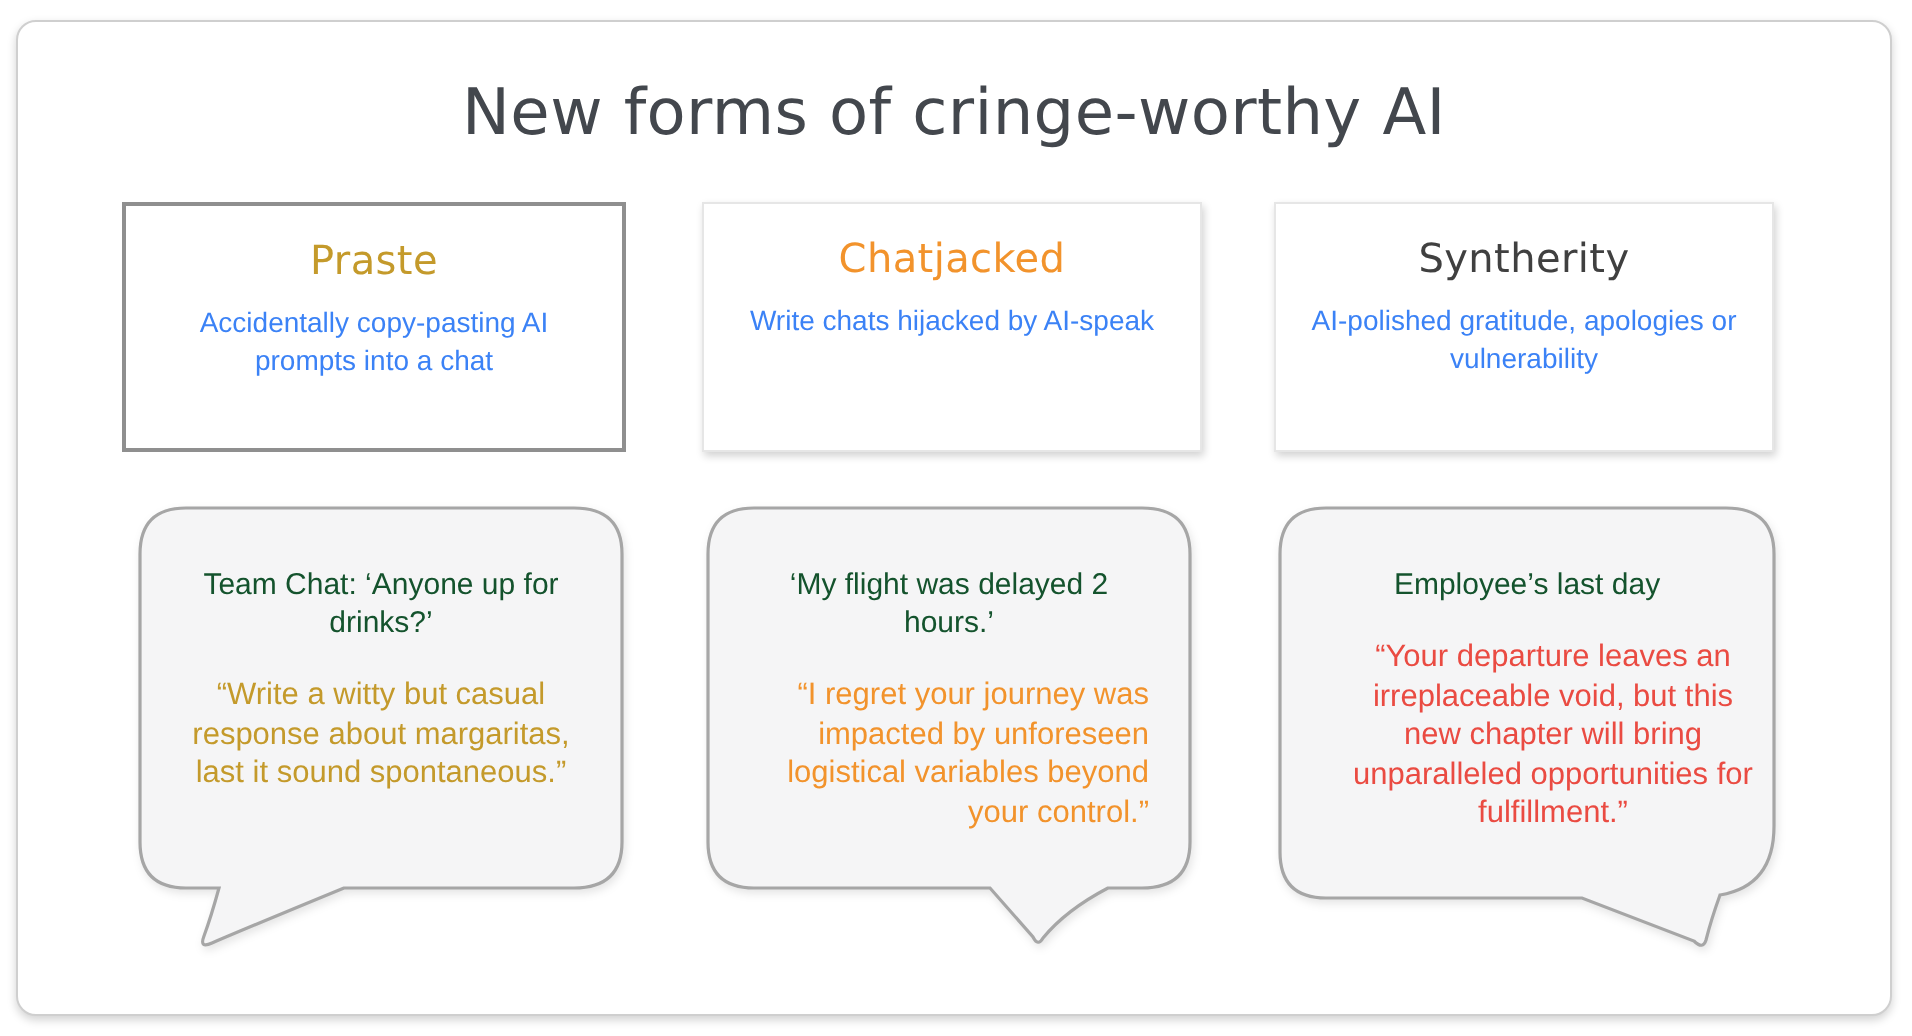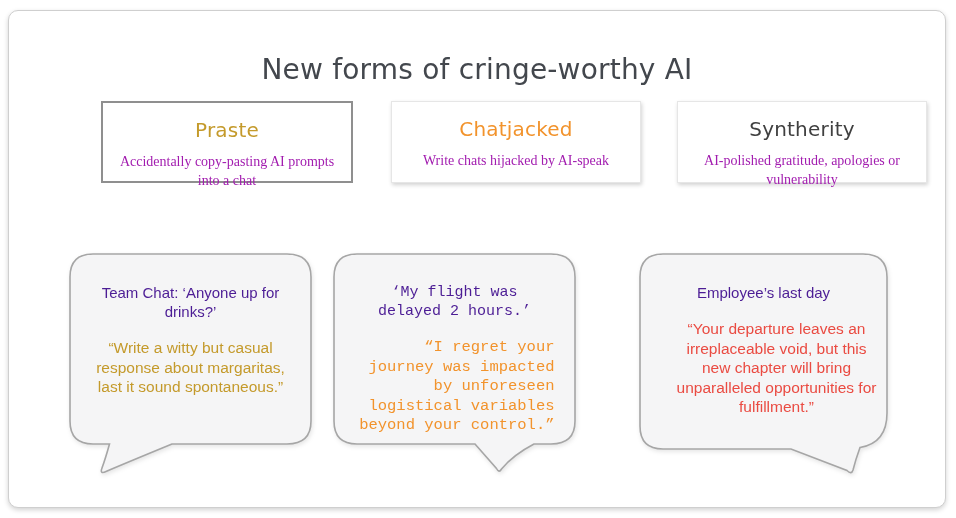--- a/index.html
+++ b/index.html
@@ -8,56 +8,56 @@
   .slide {
     position:absolute; left:8px; top:10px; width:938px; height:498px;
     background:#ffffff; border:1px solid #cfcfcf; border-radius:10px;
     box-shadow:0 2px 5px rgba(0,0,0,0.18);
     overflow:hidden;
   }
 
   .slide-title {
     position:absolute; top:26px; left:0; width:100%;
     text-align:center; font-family:"DejaVu Sans", sans-serif;
-    font-size:28px; font-weight:500; letter-spacing:0.2px; color:#43474d;margin-top:16px;
+    font-size:32px; font-weight:500; letter-spacing:0.2px; color:#43474d;
   }
 
   .card {
-    position:absolute; top:90px; height:82px; background:#ffffff; text-align:center;margin-left:40px;
+    position:absolute; top:90px; height:125px; background:#ffffff; text-align:center;
   }
   .card-strong { border:2px solid #8f8f8f; }
   .card-soft { border:1px solid #e6e6e6; box-shadow:1px 2px 4px rgba(0,0,0,0.18); }
   .c1 .card { left:52px; width:252px; }
   .c2 .card { left:342px; width:250px; }
   .c3 .card { left:628px; width:250px; }
 
   .term-title {
     margin-top:15px; font-family:"DejaVu Sans", sans-serif;
     font-size:20px; font-weight:500; letter-spacing:0.2px;
   }
   .term-desc {
-    margin:10px auto 0; font-family:Liberation Serif, serif;
-    font-size:14px; line-height:19px; color:#a21caf;
+    margin:10px auto 0; font-family:Liberation Sans, sans-serif;
+    font-size:14px; line-height:19px; color:#3b82f6;
   }
   .c1 .term-desc { max-width:215px; }
   .c2 .term-desc { max-width:212px; }
   .c3 .term-desc { max-width:216px; }
 
   .bubble { position:absolute; top:242px; }
   .c1 .bubble { left:60px;  width:243px; height:228px; }
-  .c2 .bubble { left:324px; width:243px; height:228px;font-family:Liberation Mono, monospace; }
+  .c2 .bubble { left:344px; width:243px; height:228px; }
   .c3 .bubble { left:630px; width:249px; height:228px;padding-left:12px; }
   .bubble svg { position:absolute; left:0; top:0; filter:drop-shadow(1px 2px 2px rgba(0,0,0,0.10)); }
 
   .bubble-text {
     position:absolute; left:0; top:0; width:100%;
     padding-top:30px; text-align:center;
   }
   .context {
-    margin:0 auto; font-size:15px; line-height:19px; color:#4c1d95;
+    margin:0 auto; font-size:15px; line-height:19px; color:#14532d;
   }
   .quote {
     margin:17px auto 0; font-size:15.5px; line-height:19.5px;
   }
   .c1 .context { max-width:195px; }
   .c2 .context { max-width:182px; }
   .c3 .context { max-width:220px; }
   .c1 .quote { max-width:190px; }
   .c2 .quote { max-width:200px;text-align:right; }
   .c3 .quote { max-width:205px;margin-left:35px; }

